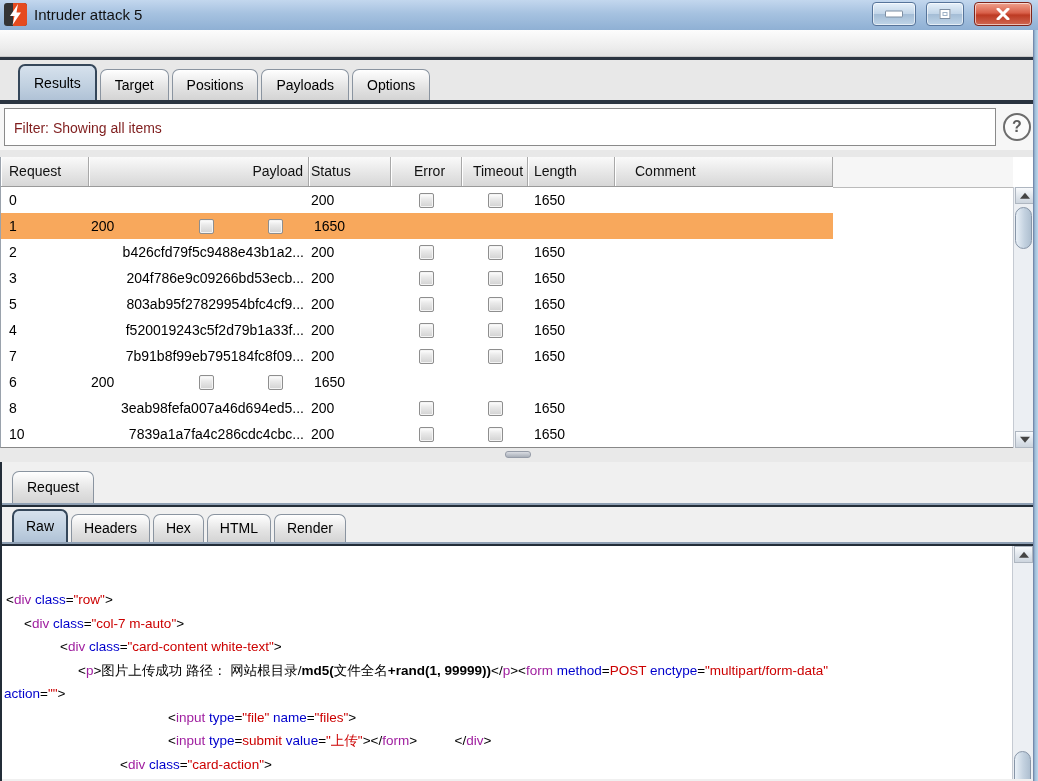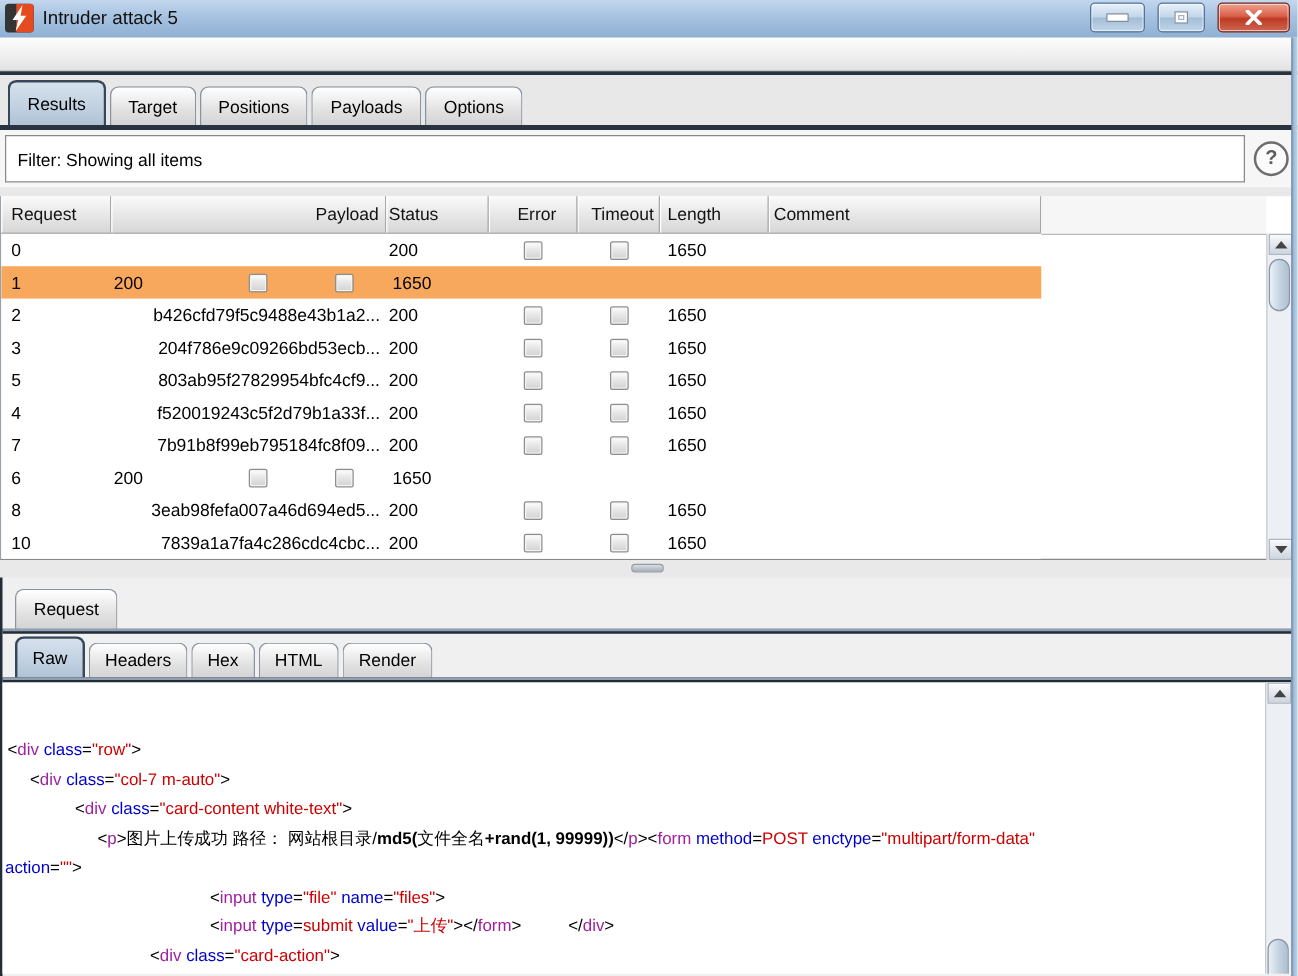--- a/index.html
+++ b/index.html
@@ -24,31 +24,31 @@
   
   .menubar{position:absolute;left:0;top:30px;width:1038px;height:27px;
     background:linear-gradient(#fdfdfd,#ececec 70%,#e2e2e2);border-bottom:1px solid #c9c9c9;display:flex;align-items:center;padding-left:6px;box-sizing:border-box;}
   .menu-item{font-size:14px;color:#111;padding:0 9px;line-height:26px;margin-top:43px;}
   .darkline{position:absolute;left:0;width:1038px;background:#2a3440;}
   .dl1{top:57px;height:3px;}
   .dl2{top:100px;height:4px;}
 
   
   .tabstrip{position:absolute;left:0;top:60px;width:1038px;height:40px;background:#e8e8e8;
-    display:flex;align-items:flex-end;padding-left:6px;box-sizing:border-box;}
+    display:flex;align-items:flex-end;padding-left:18px;box-sizing:border-box;}
   .tab{border:1px solid #8a94a0;border-bottom:none;border-radius:7px 7px 0 0;margin-right:3px;
     background:linear-gradient(#ffffff,#e2e2e2 60%,#d4d4d4);font-size:14px;color:#000;
     padding:0 14px;height:30px;line-height:30px;}
   .tab.sel{background:linear-gradient(#d6e1ed,#c0d0e0 60%,#b0c2d6);border-color:#35475a;border-width:2px;border-bottom:none;
     height:34px;line-height:34px;font-weight:normal;}
 
   
   .filterpanel{position:absolute;left:0;top:104px;width:1038px;height:46px;background:#f6f6f6;}
   .filterbox{position:absolute;left:4px;top:4px;width:990px;height:36px;background:#fff;border:1px solid #8a8a8a;}
-  .filtertext{position:absolute;left:9px;top:0;line-height:38px;font-size:14px;color:#000000;}
+  .filtertext{position:absolute;left:9px;top:0;line-height:38px;font-size:14px;color:#7f1d1d;}
   .helpicon{position:absolute;left:1003px;top:9px;width:24px;height:24px;border:2px solid #6d6d6d;border-radius:50%;
     color:#5d5d5d;font-size:16px;font-weight:bold;text-align:center;line-height:24px;background:#fbfbfb;}
 
   
   .tablewrap{position:absolute;left:0;top:157px;width:1033px;height:291px;background:#fff;
     border-left:1px solid #9aa2ac;border-bottom:1px solid #888;box-sizing:border-box;}
   .thead{position:absolute;left:0;top:0;width:832px;height:30px;display:flex;
     background:linear-gradient(#fafafa,#e6e6e6 55%,#d7d7d7);border-bottom:1px solid #9a9a9a;box-sizing:border-box;}
   .hcell{box-sizing:border-box;border-right:1px solid #a8a8a8;box-shadow:inset 1px 0 0 #fff;
     font-size:14px;color:#111;line-height:29px;padding-left:7px;overflow:hidden;white-space:nowrap;}
@@ -57,21 +57,21 @@
   .trow{display:flex;height:26px;width:832px;background:#fff;}
   .trow.sel{background:#f8a85c;}
   .tcell{box-sizing:border-box;font-size:14px;color:#000;line-height:26px;white-space:nowrap;overflow:hidden;}
   .c-req{width:88px;padding-left:8px;}
   .c-pay{width:220px;text-align:right;padding-right:5px;}
   .c-pay.focus{border:2px solid #7791b8;line-height:22px;}
   .c-sta{width:82px;padding-left:2px;}
   .c-err{width:71px;display:flex;align-items:center;justify-content:center;}
   .c-tim{width:66px;display:flex;align-items:center;justify-content:center;}
   .c-len{width:87px;padding-left:6px;}
-  .c-com{width:218px;padding-left:4px;}
+  .c-com{width:218px;padding-left:20px;}
   .cb{width:13px;height:13px;border:1px solid #8e8e8e;border-radius:2px;
     background:linear-gradient(#ffffff,#e9e9e9 40%,#d2d2d2);box-shadow:inset 0 0 0 1px #f4f4f4;}
 
   
   .vsb{position:absolute;width:21px;background:#eceff3;border-left:1px solid #c5cad2;box-sizing:border-box;}
   .vsb.table{left:1012px;top:30px;height:261px;}
   .sb-btn{position:absolute;left:1px;width:19px;height:17px;background:linear-gradient(#f8fafc,#dde3ea 60%,#cdd5de);border:1px solid #aeb6c0;box-sizing:border-box;}
   .sb-btn.up{top:0;} .sb-btn.down{bottom:0;}
   .tri-up{position:absolute;left:50%;top:55%;transform:translate(-50%,-55%);width:0;height:0;
     border-left:5px solid transparent;border-right:5px solid transparent;border-bottom:6px solid #444;}

